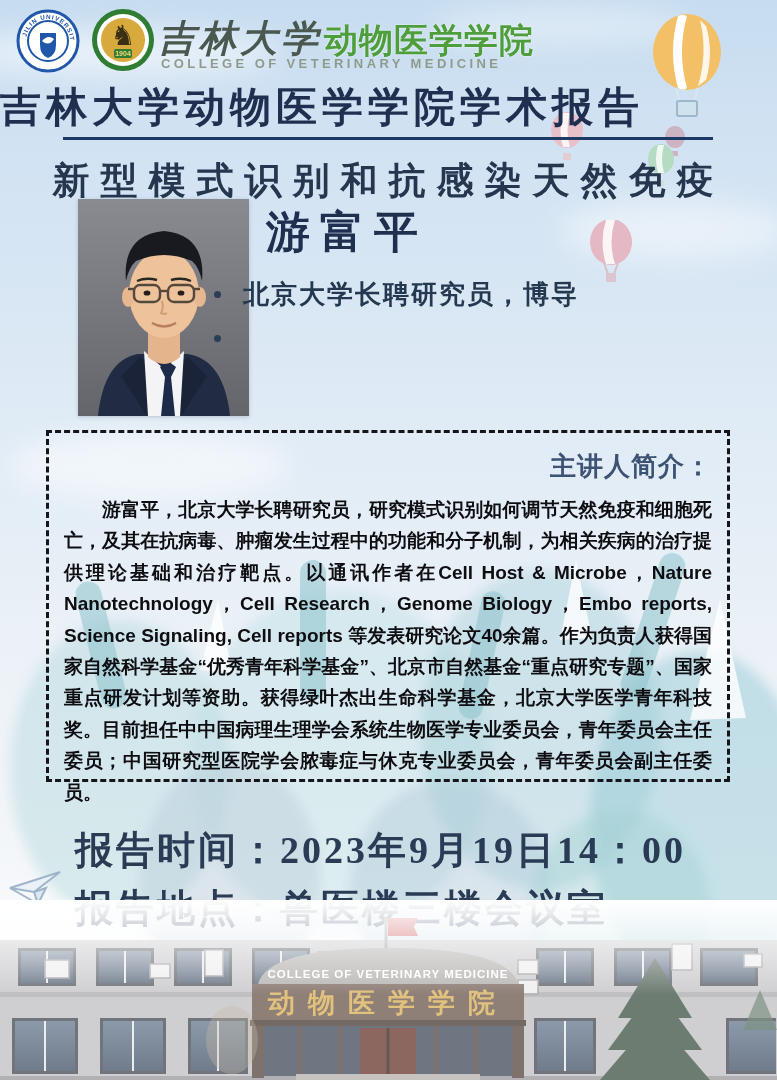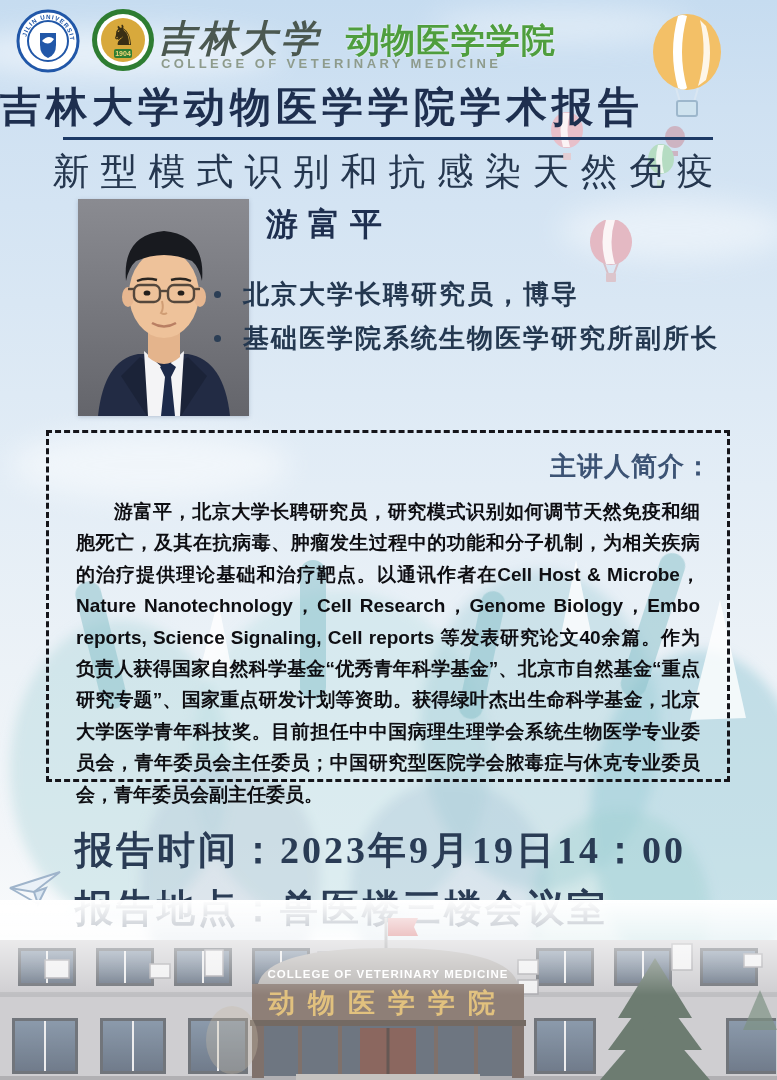--- a/index.html
+++ b/index.html
@@ -2,43 +2,43 @@
 <html><head>
 <meta charset="utf-8">
 <style>
   html,body{margin:0;padding:0;}
   body{width:777px;height:1080px;overflow:hidden;font-family:"Liberation Sans",sans-serif;}
   .poster{position:relative;width:777px;height:1080px;overflow:hidden;
     background:linear-gradient(180deg,#c6dcf0 0%,#cfe1f2 10%,#d9e7f4 28%,#e3edf6 45%,#ecf2f7 62%,#f3f6f9 78%,#fbfcfd 90%,#ffffff 100%);}
   .cloud{position:absolute;background:#ffffff;border-radius:50%;filter:blur(14px);opacity:.55;}
   .abs{position:absolute;}
   
-  .brandname{position:absolute;left:158px;top:14px;display:flex;align-items:flex-end;gap:24px;white-space:nowrap;}
+  .brandname{position:absolute;left:158px;top:14px;display:flex;align-items:flex-end;gap:2px;white-space:nowrap;}
   .uni-name{font-family:"Liberation Serif",serif;font-weight:700;font-size:37px;color:#4b5850;letter-spacing:4px;font-style:italic;}
   .college-name{font-family:"Liberation Sans",sans-serif;font-weight:700;font-size:34px;color:#4f9e3e;text-shadow:0 0 2px #ffffff;letter-spacing:1px;}
   .college-en{position:absolute;left:161px;top:56px;font-size:13px;font-weight:700;color:#8e9b8c;letter-spacing:3.4px;white-space:nowrap;}
   
   .title{position:absolute;left:0;top:80px;width:777px;text-align:left;
     font-family:"Liberation Serif",serif;font-weight:700;font-size:41px;color:#1e2f4f;letter-spacing:5px;white-space:nowrap;}
   .divider{position:absolute;left:63px;top:137px;width:650px;height:3px;background:#1d3a66;}
-  .subtitle{position:absolute;left:0;top:147px;width:777px;text-align:center;
-    font-family:"Liberation Serif",serif;font-weight:400;font-size:37px;color:#25374f;letter-spacing:11px;white-space:nowrap;}
+  .subtitle{position:absolute;left:0;top:156px;width:777px;text-align:center;
+    font-family:"Liberation Serif",serif;font-weight:700;font-size:37px;color:#25374f;letter-spacing:11px;white-space:nowrap;}
   
   .photo{position:absolute;left:78px;top:199px;width:171px;height:217px;box-shadow:0 1px 4px rgba(60,80,110,.25);}
   .speaker-name{position:absolute;left:266px;top:203px;font-family:"Liberation Serif",serif;
-    font-weight:700;font-size:32px;color:#1e2f4f;letter-spacing:10px;}
+    font-weight:700;font-size:44px;color:#1e2f4f;letter-spacing:10px;}
   .bullets{position:absolute;left:214px;top:272px;list-style:none;margin:0;padding:0;text-align:right;}
   .bullets li{display:flex;align-items:center;height:44px;}
   .bullets .dot{width:7px;height:7px;border-radius:50%;background:#2b3e55;margin-right:22px;flex:none;}
   .bullets .btxt{font-family:"Liberation Serif",serif;font-weight:700;font-size:26px;color:#243850;letter-spacing:2px;white-space:nowrap;}
   
   .bio-box{position:absolute;left:46px;top:430px;width:684px;height:352px;box-sizing:border-box;
     border:3px dashed #15151a;padding:12px 15px 10px 15px;}
   .bio-heading{margin:4px 0 10px 4px;font-size:26px;font-weight:700;color:#3c5374;letter-spacing:1px;text-align:right;}
-  .bio-text{margin:12px;font-size:19px;line-height:31.4px;font-weight:700;color:#0e0e12;
+  .bio-text{margin:0;font-size:19px;line-height:31.4px;font-weight:700;color:#0e0e12;
     text-align:justify;text-indent:2em;word-break:break-word;}
   
   .event{position:absolute;left:75px;top:821px;font-family:"Liberation Serif",serif;font-weight:700;
     font-size:38px;color:#2a3c55;letter-spacing:3px;line-height:58px;white-space:nowrap;}
   
   .building{position:absolute;left:0;top:900px;}
   
   svg{display:block;}
 </style>
 </head>
@@ -184,21 +184,20 @@
   </svg>
 
   <div class="speaker-name">游富平</div>
   <ul class="bullets">
     <li>
       <span class="dot"></span>
       <span class="btxt">北京大学长聘研究员，博导</span>
     </li>
     <li>
       <span class="dot"></span>
-      <span class="btxt">基础医学院系统生物医学研究所副所长</span>
     </li>
   </ul>
 
   <div class="bio-box">
     <h2 class="bio-heading">主讲人简介：</h2>
     <p class="bio-text">游富平，北京大学长聘研究员，研究模式识别如何调节天然免疫和细胞死亡，及其在抗病毒、肿瘤发生过程中的功能和分子机制，为相关疾病的治疗提供理论基础和治疗靶点。以通讯作者在Cell Host &amp; Microbe，Nature Nanotechnology，Cell Research，Genome Biology，Embo reports, Science Signaling, Cell reports 等发表研究论文40余篇。作为负责人获得国家自然科学基金“优秀青年科学基金”、北京市自然基金“重点研究专题”、国家重点研发计划等资助。获得绿叶杰出生命科学基金，北京大学医学青年科技奖。目前担任中中国病理生理学会系统生物医学专业委员会，青年委员会主任委员；中国研究型医院学会脓毒症与休克专业委员会，青年委员会副主任委员。</p>
   </div>
 
   <div class="event">
     <div><span>报告时间：</span><span>2023年9月19日14：00</span></div>

